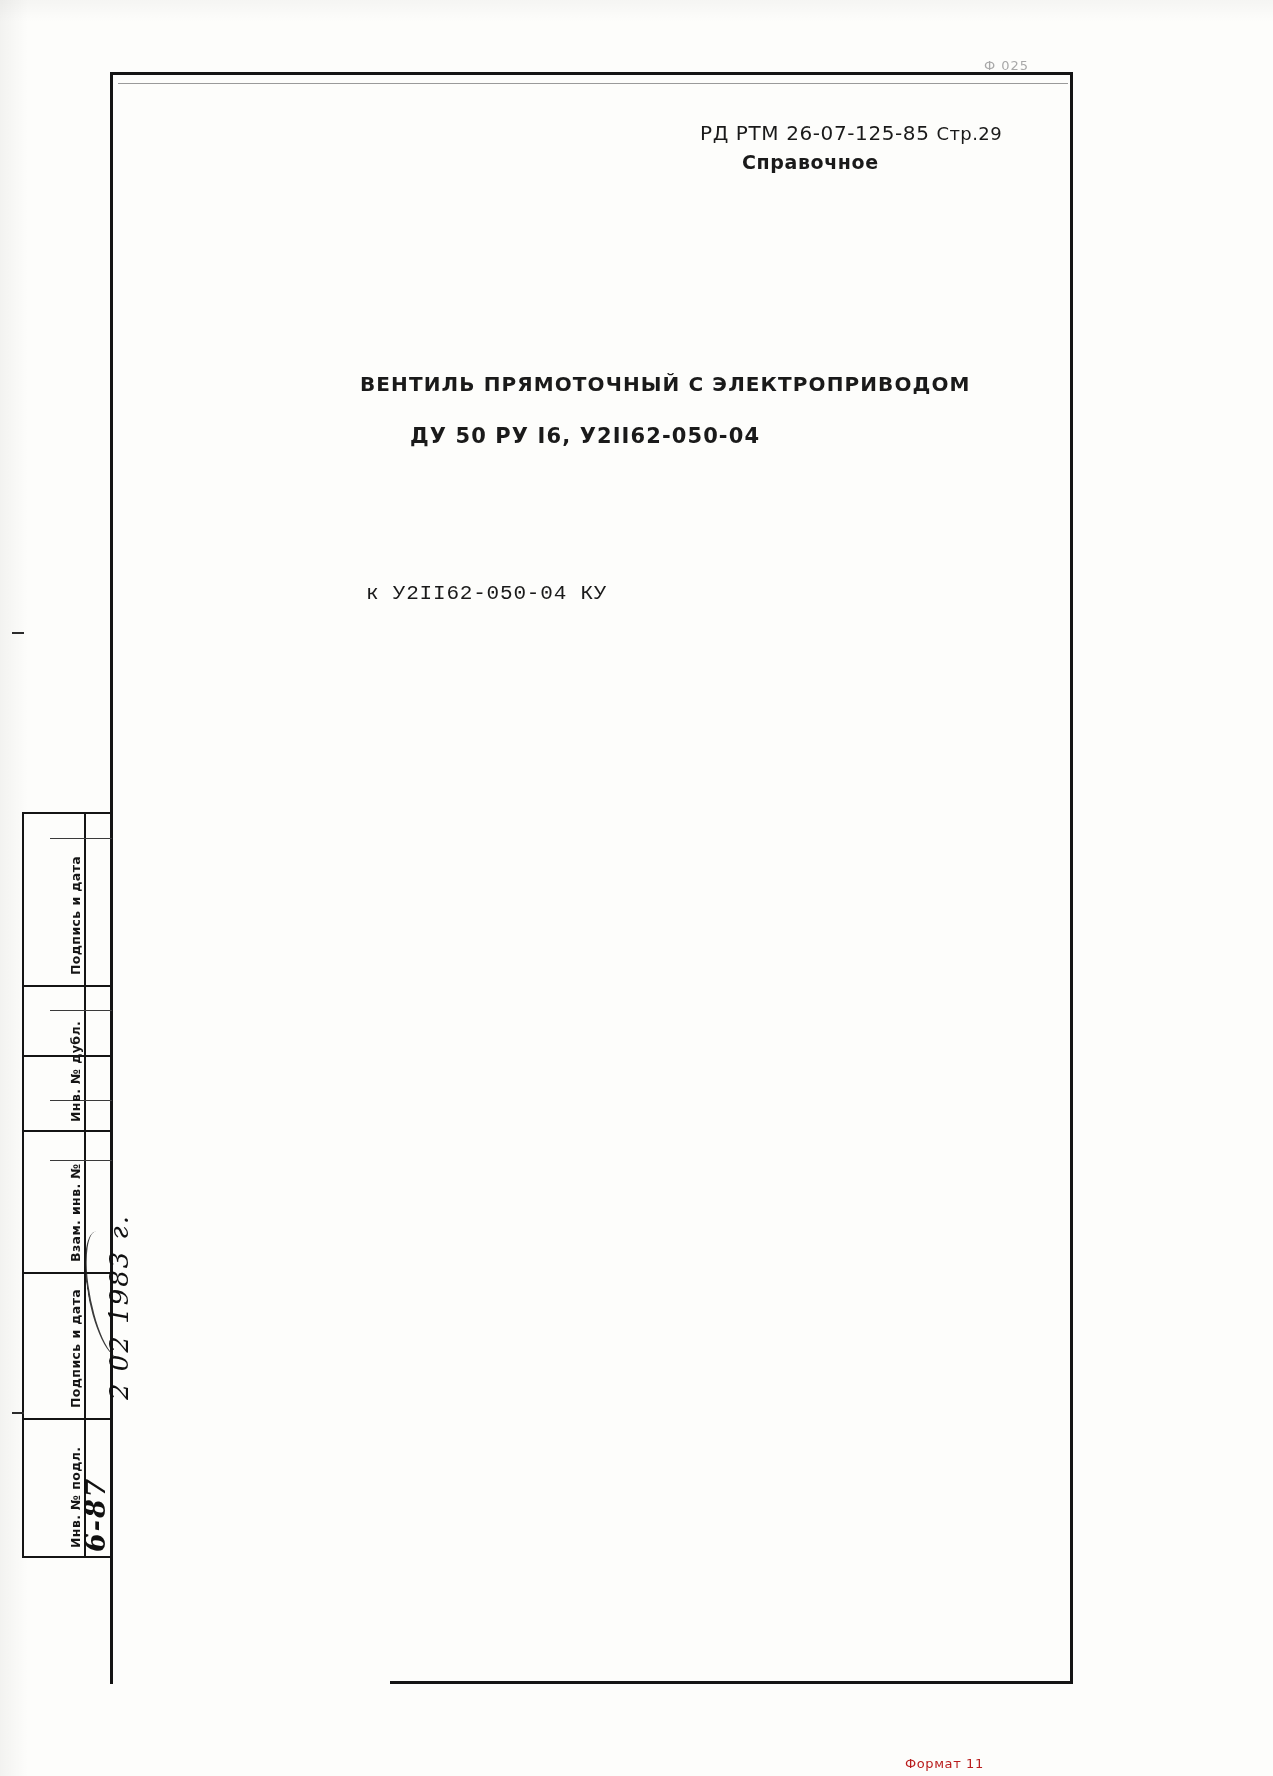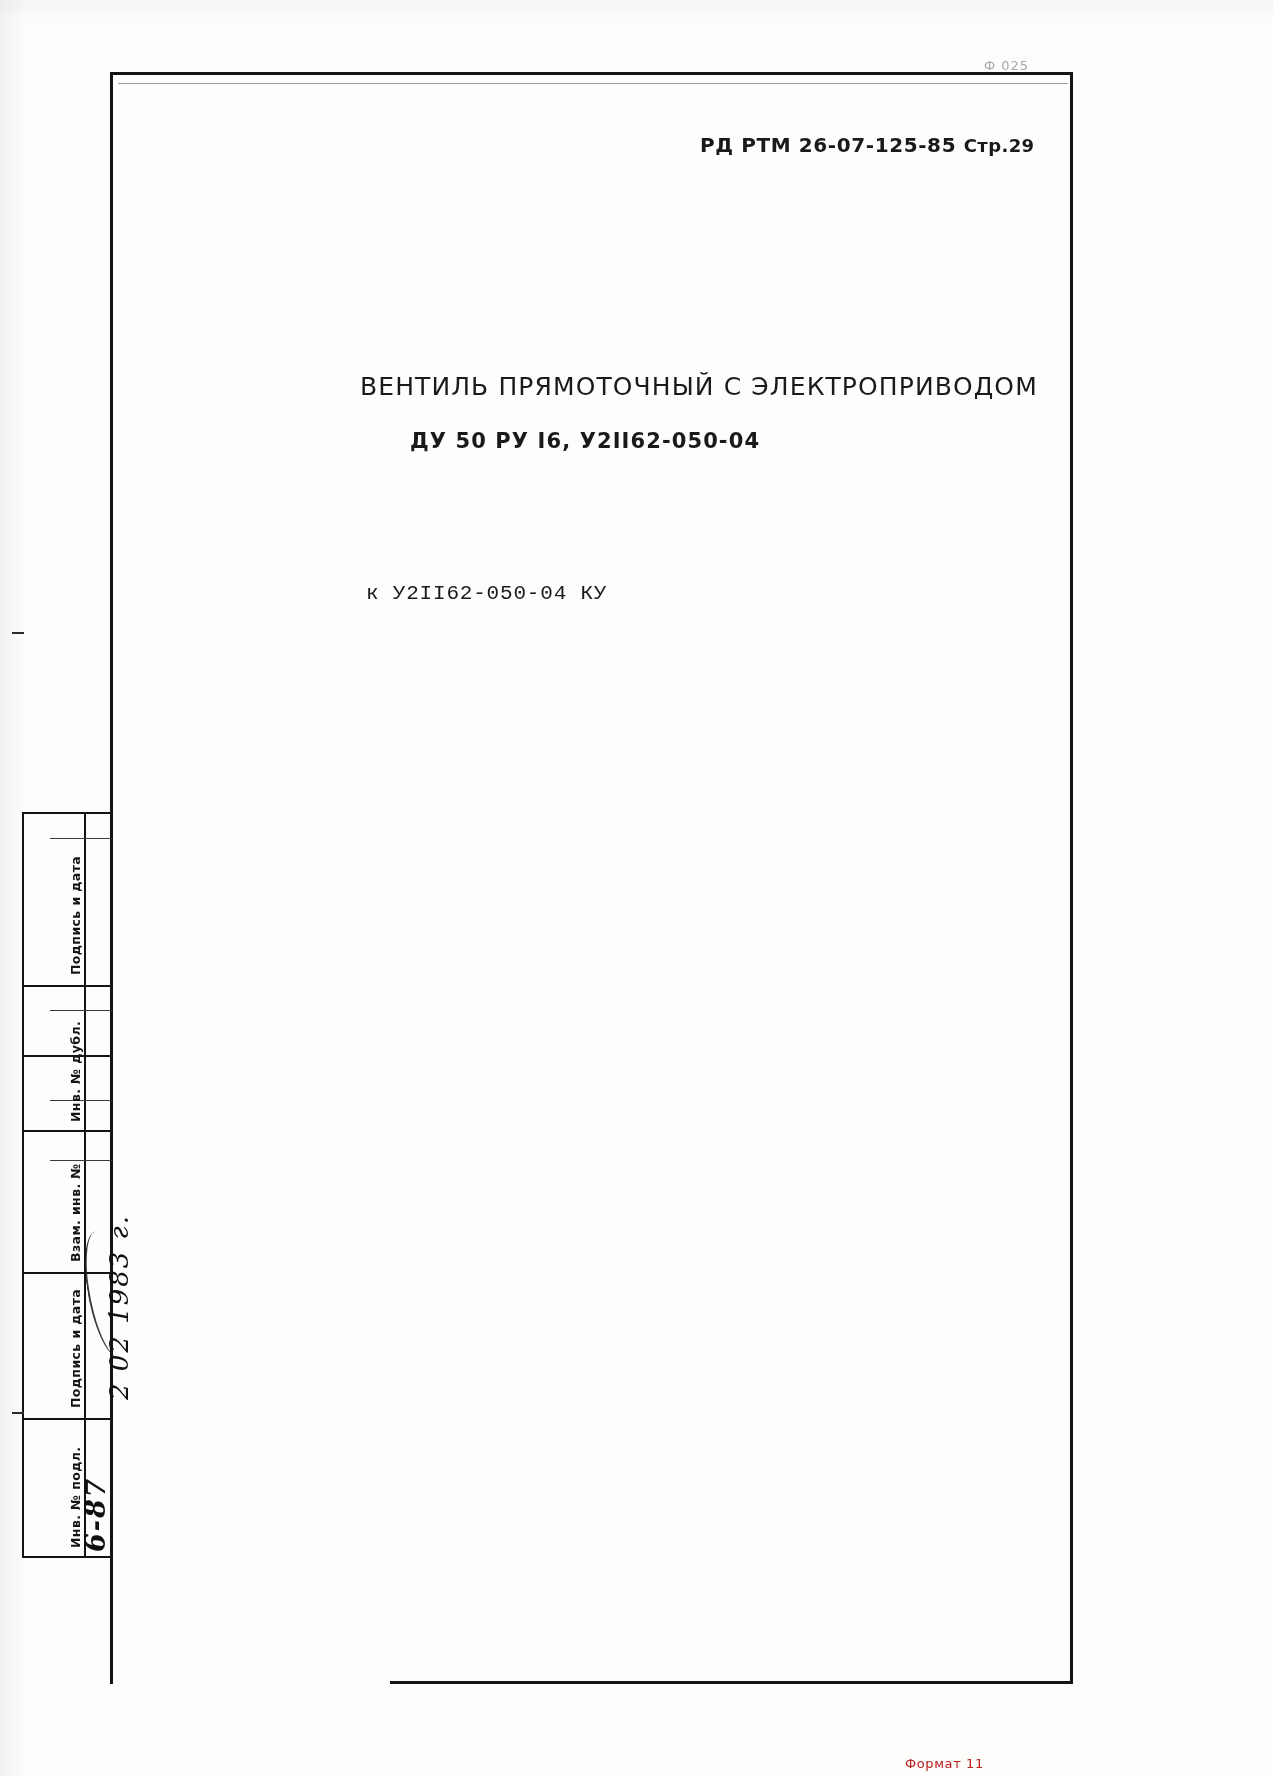--- a/index.html
+++ b/index.html
@@ -77,24 +77,23 @@
   .doc-header {
     position: absolute;
     left: 700px;
     top: 118px;
     width: 380px;
     line-height: 1.5;
   }
   .doc-header .line1 {
     font-family: "DejaVu Sans", sans-serif;
     font-size: 20px;
-    font-weight: 700;
+    font-weight: 400;
     letter-spacing: 0.6px;
     white-space: nowrap;
-    margin-top: 12px;
   }
   .doc-header .line1 .page-no {
     font-size: 18px;
     letter-spacing: 0.4px;
   }
   .doc-header .line2,
   .doc-header .line3 {
     font-family: "DejaVu Sans", sans-serif;
     font-size: 19px;
     font-weight: 700;
@@ -115,22 +114,22 @@
 
   
   .title-block {
     position: absolute;
     left: 360px;
     top: 372px;
     width: 660px;
   }
   .title-main {
     font-family: "DejaVu Sans", sans-serif;
-    font-size: 25px;
-    font-weight: 400;
+    font-size: 20px;
+    font-weight: 700;
     letter-spacing: 1.1px;
     white-space: nowrap;
   }
   .title-sub {
     font-family: "DejaVu Sans", sans-serif;
     font-size: 21px;
     font-weight: 700;
     letter-spacing: 1.1px;
     margin-top: 28px;
     margin-left: 50px;
@@ -276,20 +275,21 @@
   <div class="frame-top-hairline"></div>
   <div class="frame-vert-main"></div>
   <div class="frame-right-main"></div>
   <div class="frame-bottom-main"></div>
 
   <div class="doc-header">
     <div class="line1">
       <span>РД РТМ 26-07-125-85</span>
       <span class="page-no">Стр.29</span>
     </div>
+    <div class="line3">Справочное</div>
   </div>
 
   <div class="title-block">
     <div class="title-main">ВЕНТИЛЬ ПРЯМОТОЧНЫЙ С ЭЛЕКТРОПРИВОДОМ</div>
     <div class="title-sub">ДУ 50  РУ I6, У2II62-050-04</div>
   </div>
 
   <div class="subtitle-block">
     <div class="subtitle-line2">к  У2II62-050-04 КУ</div>
   </div>

